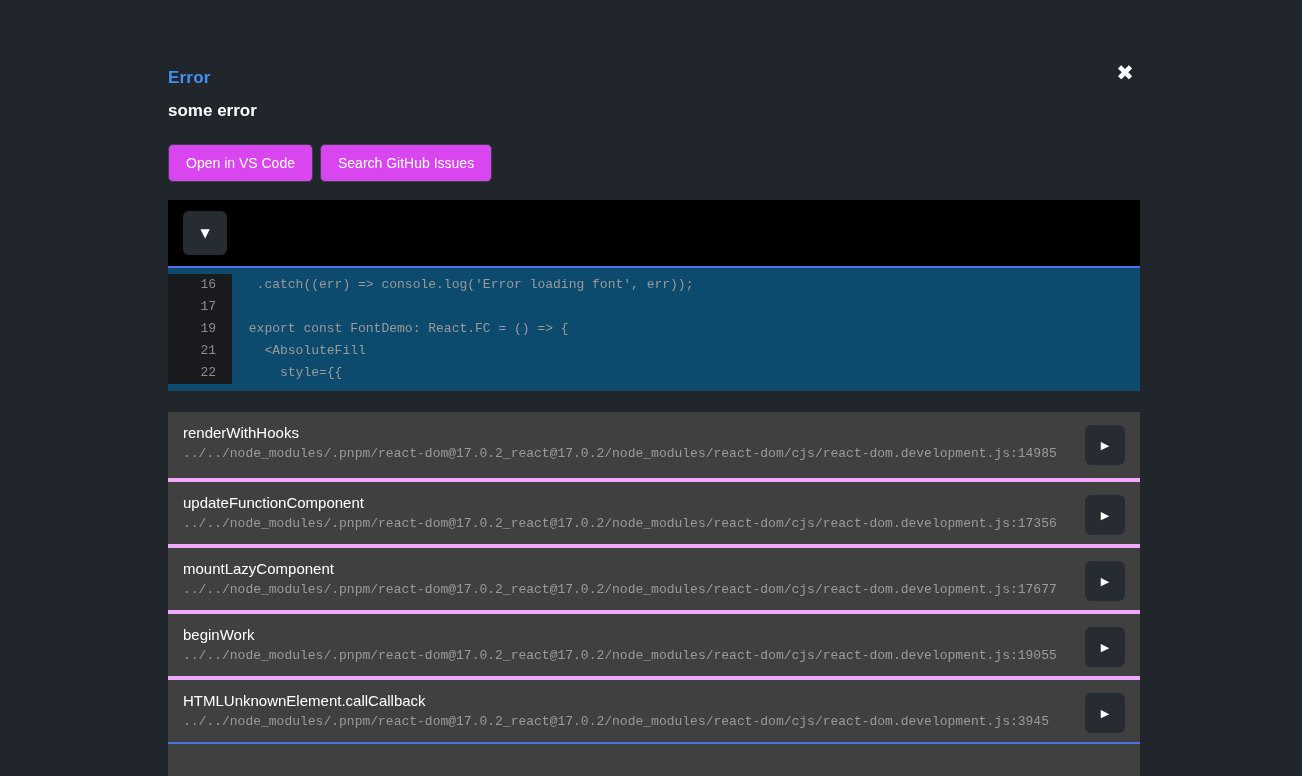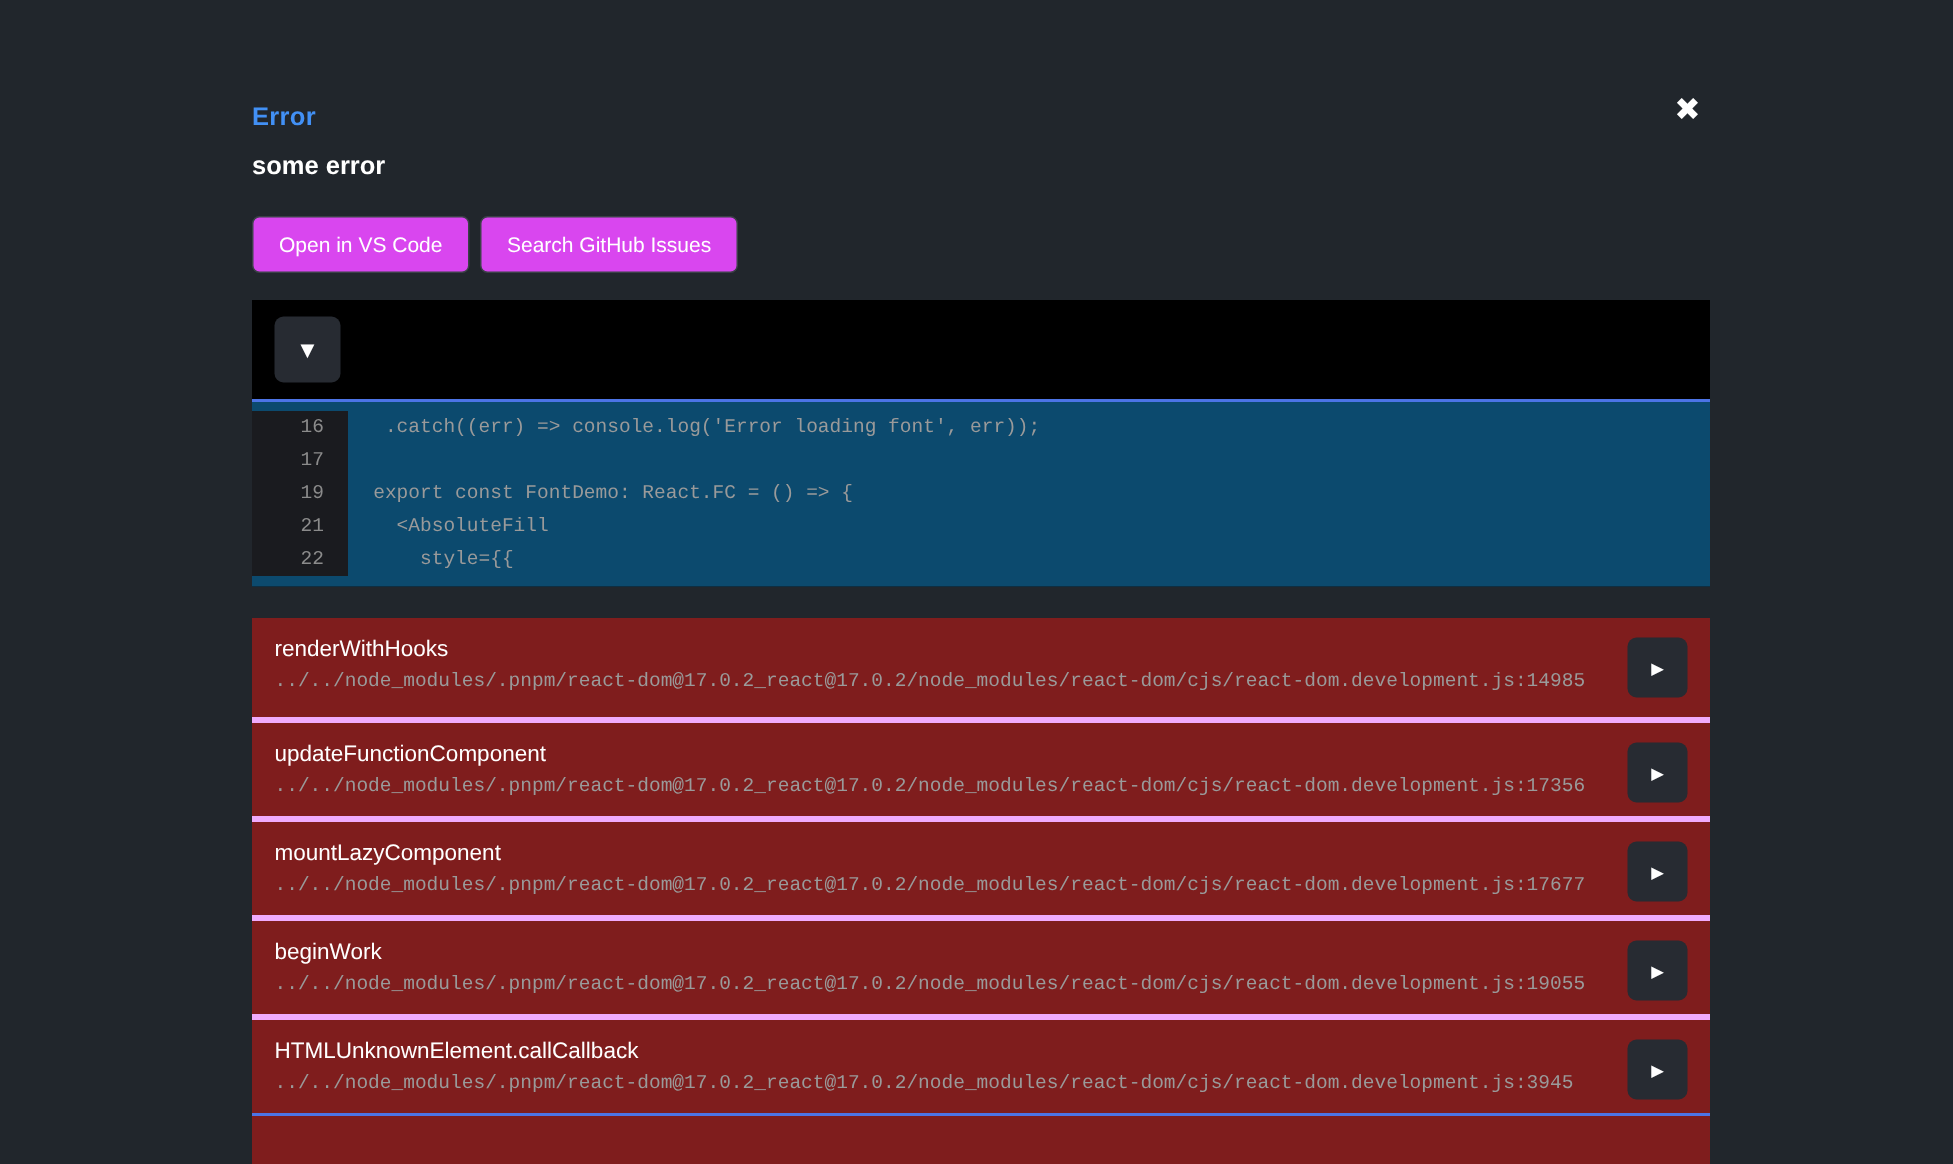--- a/index.html
+++ b/index.html
@@ -60,21 +60,21 @@
     background: #1a1b1f; color: #8b8b8b;
     text-align: right; padding-right: 16px;
   }
   .code-row .src { padding-left: 9px; color: #9a9a9a; white-space: pre; }
   .code-row.highlight .num { color: #fff; font-weight: 700; }
   .code-row.highlight .src { color: #fff; font-weight: 700; }
 
   .stack-list { margin-top: 21px; }
   .stack-frame {
     position: relative;
-    background: #7f1d1d;
+    background: #404040;
     height: 66px;
     padding: 12px 72px 0 15px;
   }
   .stack-frame + .stack-frame { border-top: 4px solid #f0abfc; }
   .sf-fn { color: #fff; font-size: 15px; }
   .sf-path { margin-top: 5px; color: #9a9a9a; font-size: 13px; font-family: "Liberation Mono", monospace; white-space: nowrap; }
   .sf-btn {
     position: absolute; right: 15px; top: 13px;
     width: 40px; height: 40px;
     background: #272b32; border: none; border-radius: 6px;

